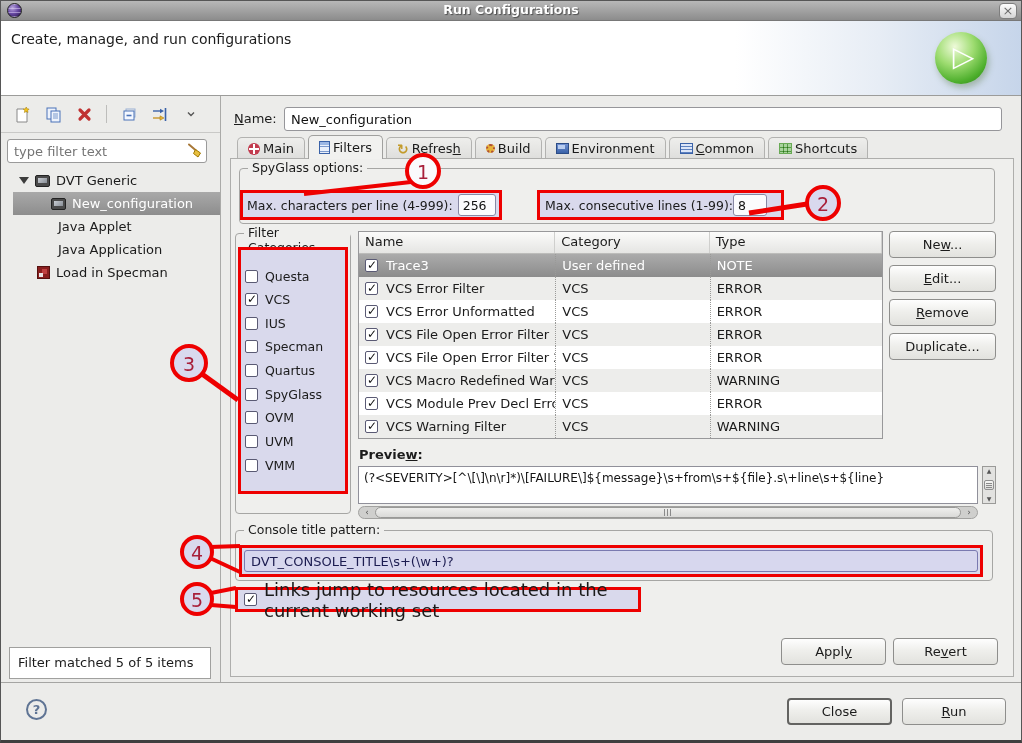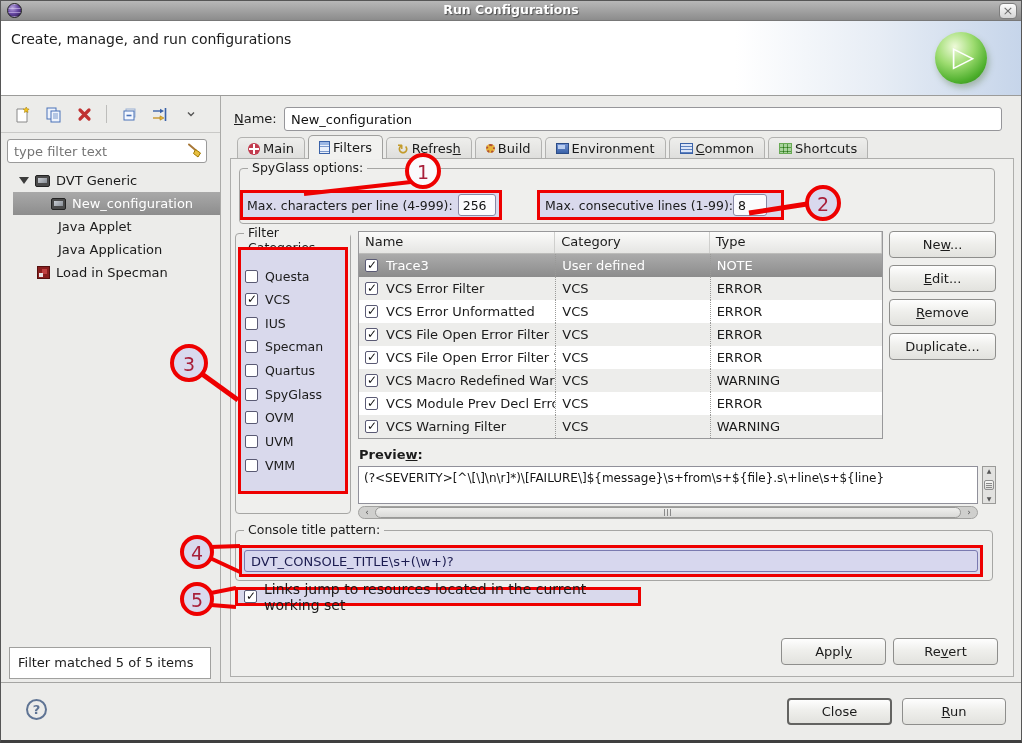--- a/index.html
+++ b/index.html
@@ -143,21 +143,21 @@
     border-radius:7px;background:#cfcfcd;display:flex;align-items:center;}
   .hscroll .arrow{width:16px;text-align:center;font-size:9px;color:#555;line-height:11px;}
   .hthumb{flex:1;height:11px;border:1px solid #999997;border-radius:6px;
     background:linear-gradient(#efefed,#dadad8);display:flex;align-items:center;justify-content:center;}
   .hthumb .grip{width:9px;height:7px;background:repeating-linear-gradient(90deg,#8a8a8a 0 1px,transparent 1px 3px);}
 
   .g-console{left:4px;top:371px;width:758px;height:51px;}
   .hl-console{left:8px;top:386px;width:744px;height:32px;padding:2px;}
   .console-input{width:100%;height:100%;background:#d7d7ee;border:1px solid #7a7ab0;border-radius:3px;
     font:13px "DejaVu Sans",sans-serif;color:#1c1c50;padding:0 6px;}
-  .hl-links{left:4px;top:428px;width:406px;height:19px;padding:0 6px;gap:7px;font-size:14px;}
+  .hl-links{left:4px;top:428px;width:406px;height:25px;padding:0 6px;gap:7px;font-size:18px;}
 
   .apply-btn{position:absolute;left:550px;top:479px;width:105px;height:27px;align-items:center;}
   .revert-btn{position:absolute;left:662px;top:479px;width:105px;height:27px;}
 
   
   .footer{position:absolute;left:0;top:681px;right:0;height:59px;border-top:1px solid #a5a5a3;background:#ececea;}
   .help{position:absolute;left:25px;top:16px;width:21px;height:21px;border:2px solid #5f7494;border-radius:50%;
     color:#5f7494;font-weight:bold;text-align:center;line-height:18px;font-size:13px;}
   .close-button{position:absolute;left:786px;top:15px;width:105px;height:27px;border-width:2px;border-color:#636361;}
   .run-button{position:absolute;left:901px;top:15px;width:104px;height:27px;}

